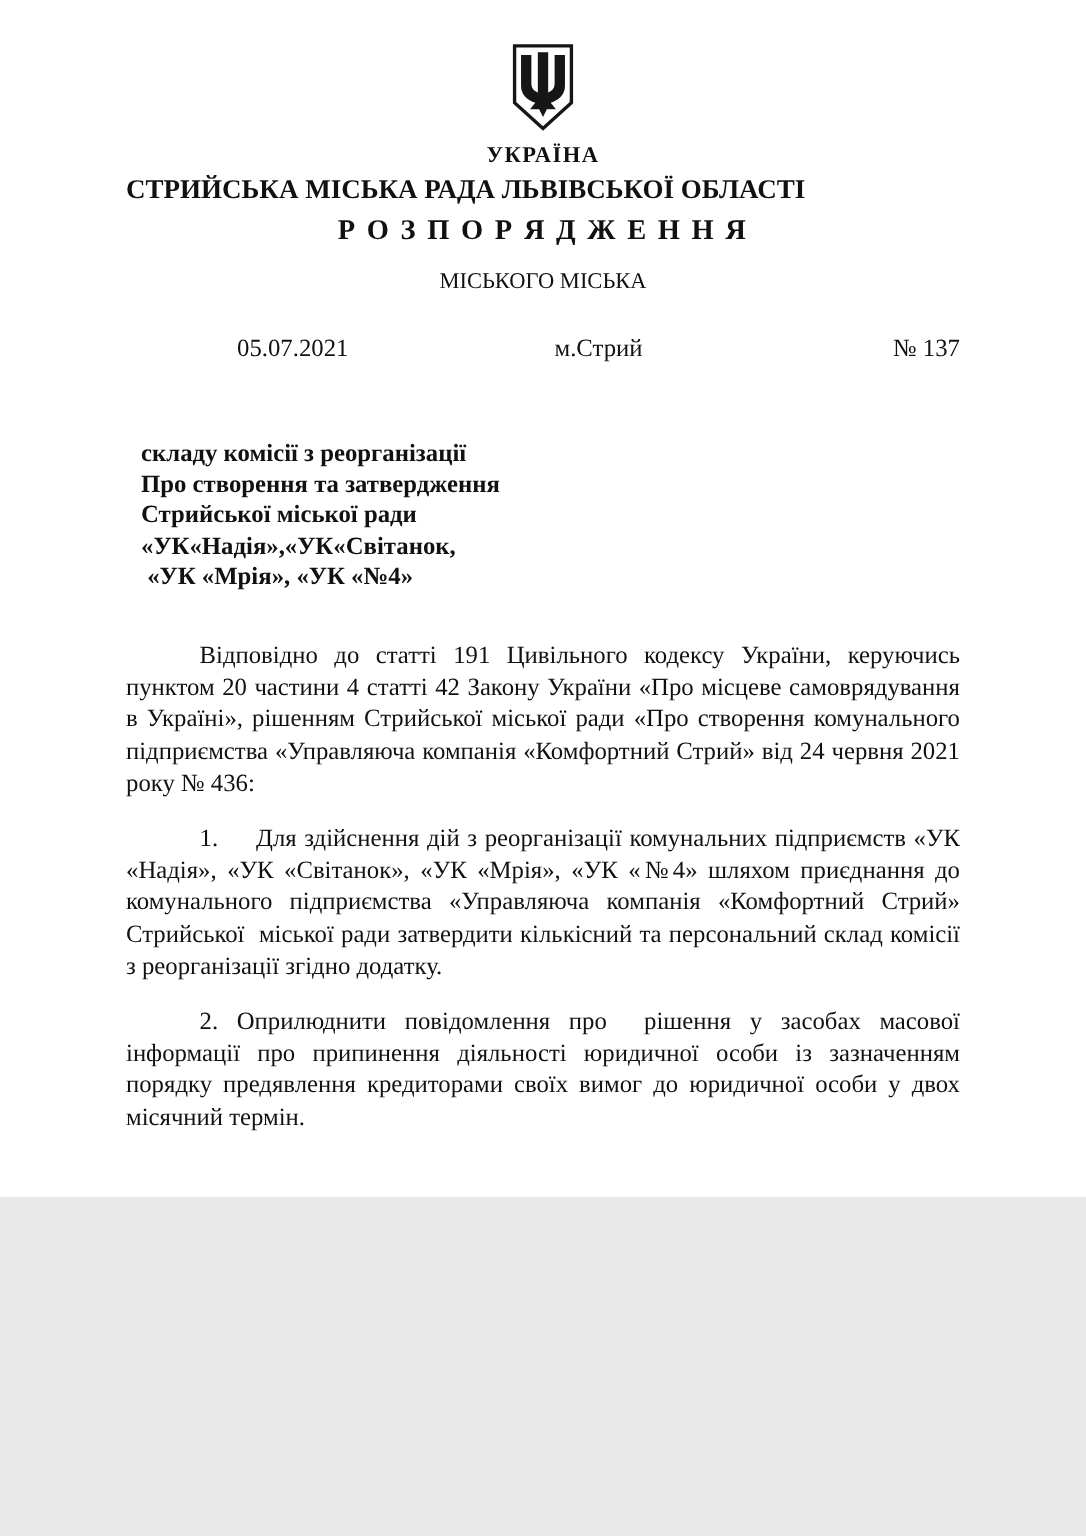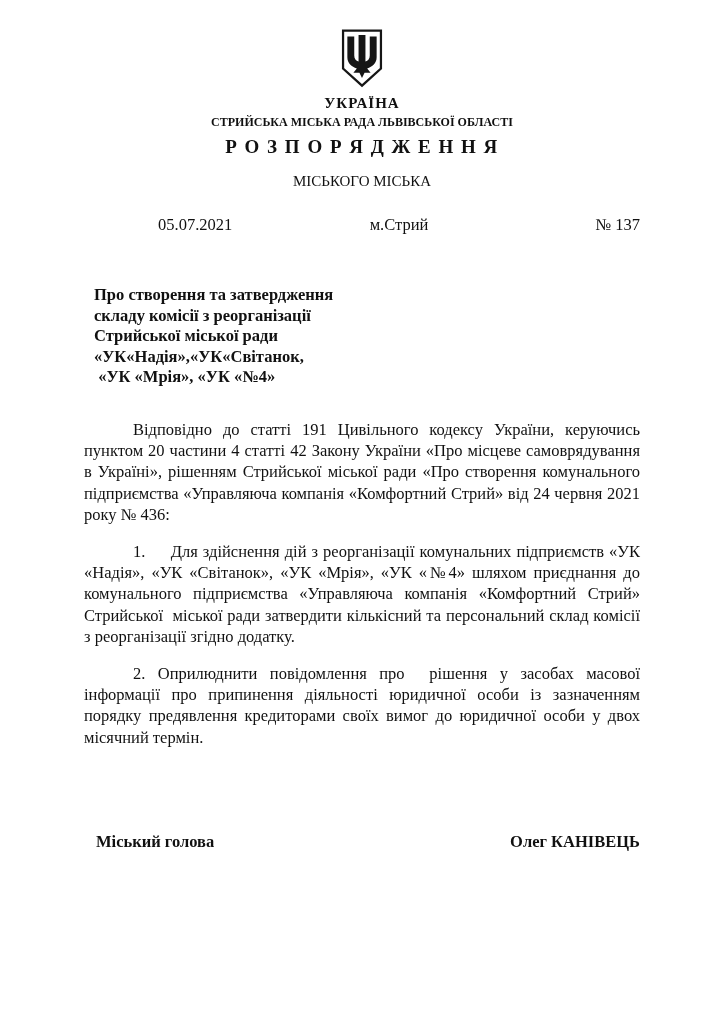--- a/index.html
+++ b/index.html
@@ -1,20 +1,20 @@
 <!DOCTYPE html>
 <html><head>
 <meta charset="utf-8">
 <style>
   * { margin: 0; padding: 0; box-sizing: border-box; }
   html, body { background: #e8e8e8; }
   .page {
     position: relative;
     width: 724px;
-    height: 1024px;
+    height: 798px;
     margin: 0 auto;
     background: #ffffff;
     color: #111111;
     font-family: "Liberation Serif", "DejaVu Serif", serif;
     overflow: hidden;
   }
   .content {
     padding: 28px 84px 0 84px;
   }
   .emblem-wrap {
@@ -26,23 +26,23 @@
     height: 62px;
   }
   .country {
     text-align: center;
     font-weight: bold;
     font-size: 15px;
     letter-spacing: 1px;
     margin-top: 1px;
   }
   .org {
-    text-align: center;
+    text-align: left;
     font-weight: bold;
-    font-size: 12px;
+    font-size: 18px;
     margin-top: 3px;
   }
   .doc-type {
     text-align: center;
     font-weight: bold;
     font-size: 19px;
     letter-spacing: 1.5px;
     margin-top: 6px;
   }
   .doc-subtype {
@@ -114,22 +114,22 @@
 
     <div class="doc-subtype">МІСЬКОГО МІСЬКА</div>
 
     <div class="meta-row">
       <span class="meta-date">05.07.2021</span>
       <span class="meta-place">м.Стрий</span>
       <span class="meta-number">№ 137</span>
     </div>
 
     <div class="subject">
+      <div>складу комісії з реорганізації</div>
       <div>Про створення та затвердження</div>
-      <div>складу комісії з реорганізації</div>
       <div>Стрийської міської ради</div>
       <div>«УК«Надія»,«УК«Світанок,</div>
       <div>&nbsp;«УК «Мрія», «УК «№4»</div>
     </div>
 
     <div class="body-text">
       <p>Відповідно до статті 191 Цивільного кодексу України, керуючись пунктом 20 частини 4 статті 42 Закону України «Про місцеве самоврядування в Україні», рішенням Стрийської міської ради «Про створення комунального підприємства «Управляюча компанія «Комфортний Стрий» від 24 червня 2021 року № 436:</p>
       <p>1.&nbsp;&nbsp;&nbsp;&nbsp;&nbsp;Для здійснення дій з реорганізації комунальних підприємств «УК «Надія», «УК «Світанок», «УК «Мрія», «УК «№4» шляхом приєднання до комунального підприємства «Управляюча компанія «Комфортний Стрий» Стрийської&nbsp; міської ради затвердити кількісний та персональний склад комісії з реорганізації згідно додатку.</p>
       <p>2. Оприлюднити повідомлення про&nbsp; рішення у засобах масової інформації про припинення діяльності юридичної особи із зазначенням порядку предявлення кредиторами своїх вимог до юридичної особи у двох місячний термін.</p>
     </div>

